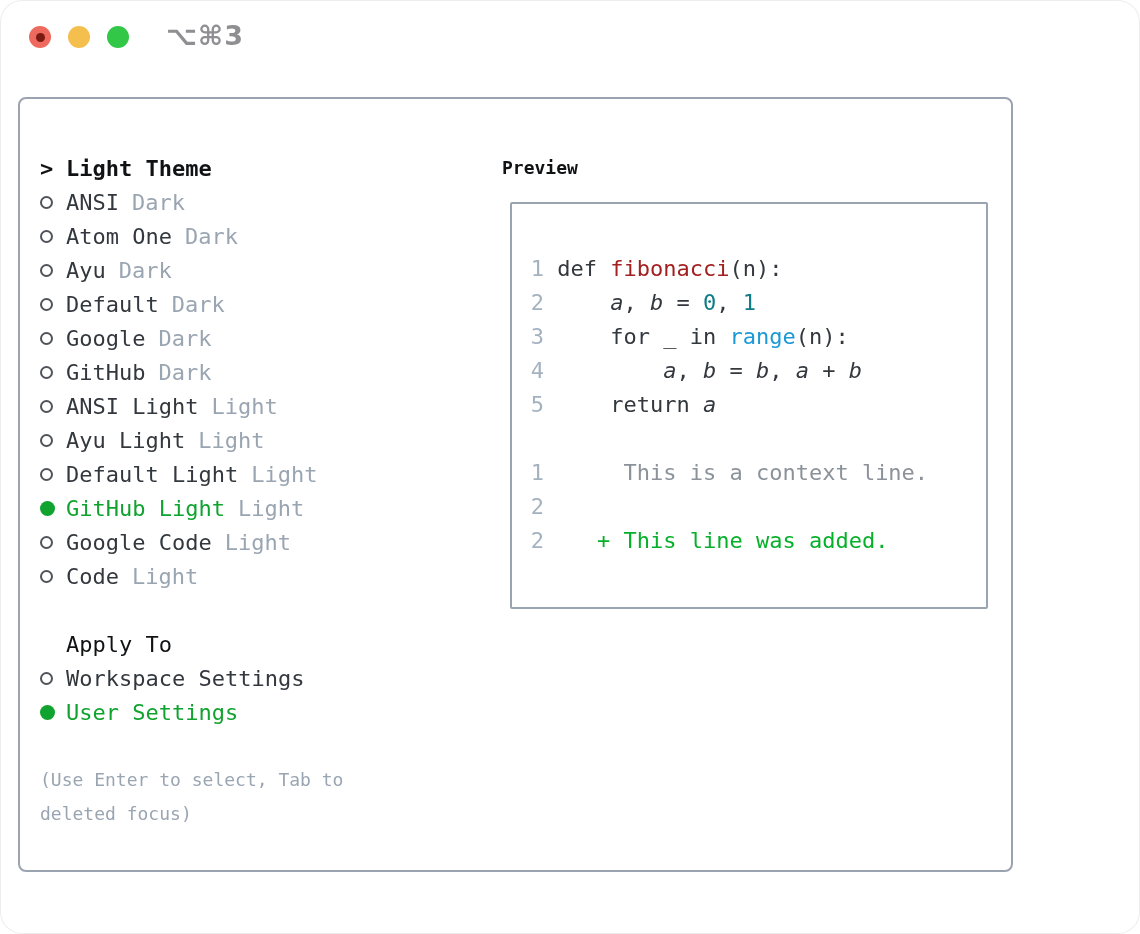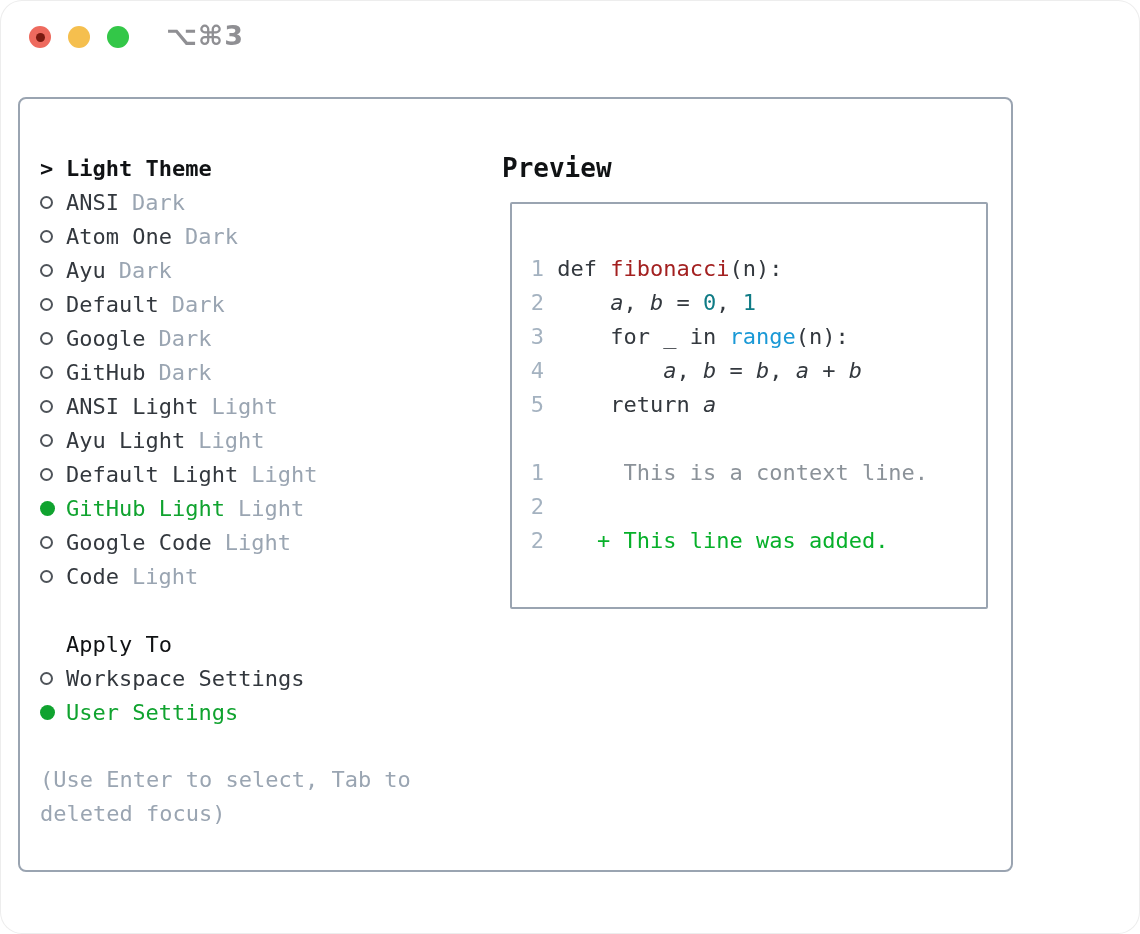--- a/index.html
+++ b/index.html
@@ -31,25 +31,25 @@
   .left{position:absolute;left:20px;top:52px;width:450px}
   .trow{height:34px;display:flex;align-items:center;font-size:22px;color:var(--text)}
   .trow .marker{width:26px;flex:none;display:flex;align-items:center}
   .circle{width:13px;height:13px;border:2px solid #4f545a;border-radius:50%}
   .circle.filled{width:15px;height:15px;border:none;background:var(--accent_green)}
   .cursor{font-weight:bold;color:var(--heading)}
   .trow.heading .label{font-weight:bold;color:var(--heading)}
   .trow .variant{color:var(--muted);margin-left:13px}
   .trow.selected .label{color:var(--accent_green)}
   .apply-heading .label{color:var(--heading)}
-  .hint-row{height:34px;line-height:34px;font-size:22px;color:var(--muted);white-space:pre}
+  .hint-row{height:34px;line-height:34px;font-size:18px;color:var(--muted);white-space:pre}
   .spacer{height:34px}
   
   .preview-heading{position:absolute;left:482px;top:52px;height:34px;line-height:34px;
-    font-size:26px;font-weight:bold;color:var(--heading)}
+    font-size:18px;font-weight:bold;color:var(--heading)}
   .preview-box{position:absolute;left:490px;top:103px;width:478px;height:407px;
     border:2px solid var(--border);border-radius:2px;padding:48px 0 0 18px;overflow:hidden}
   .cline{height:34px;line-height:34px;display:flex;font-size:22px}
   .lineno{flex:none;width:14px;text-align:right;color:var(--line_number)}
   .content{white-space:pre}
   .gap{height:34px}
   .tok-d{color:var(--text)}
   .tok-fn{color:var(--syntax_function)}
   .tok-n{color:var(--syntax_number)}
   .tok-bi{color:var(--syntax_builtin)}

